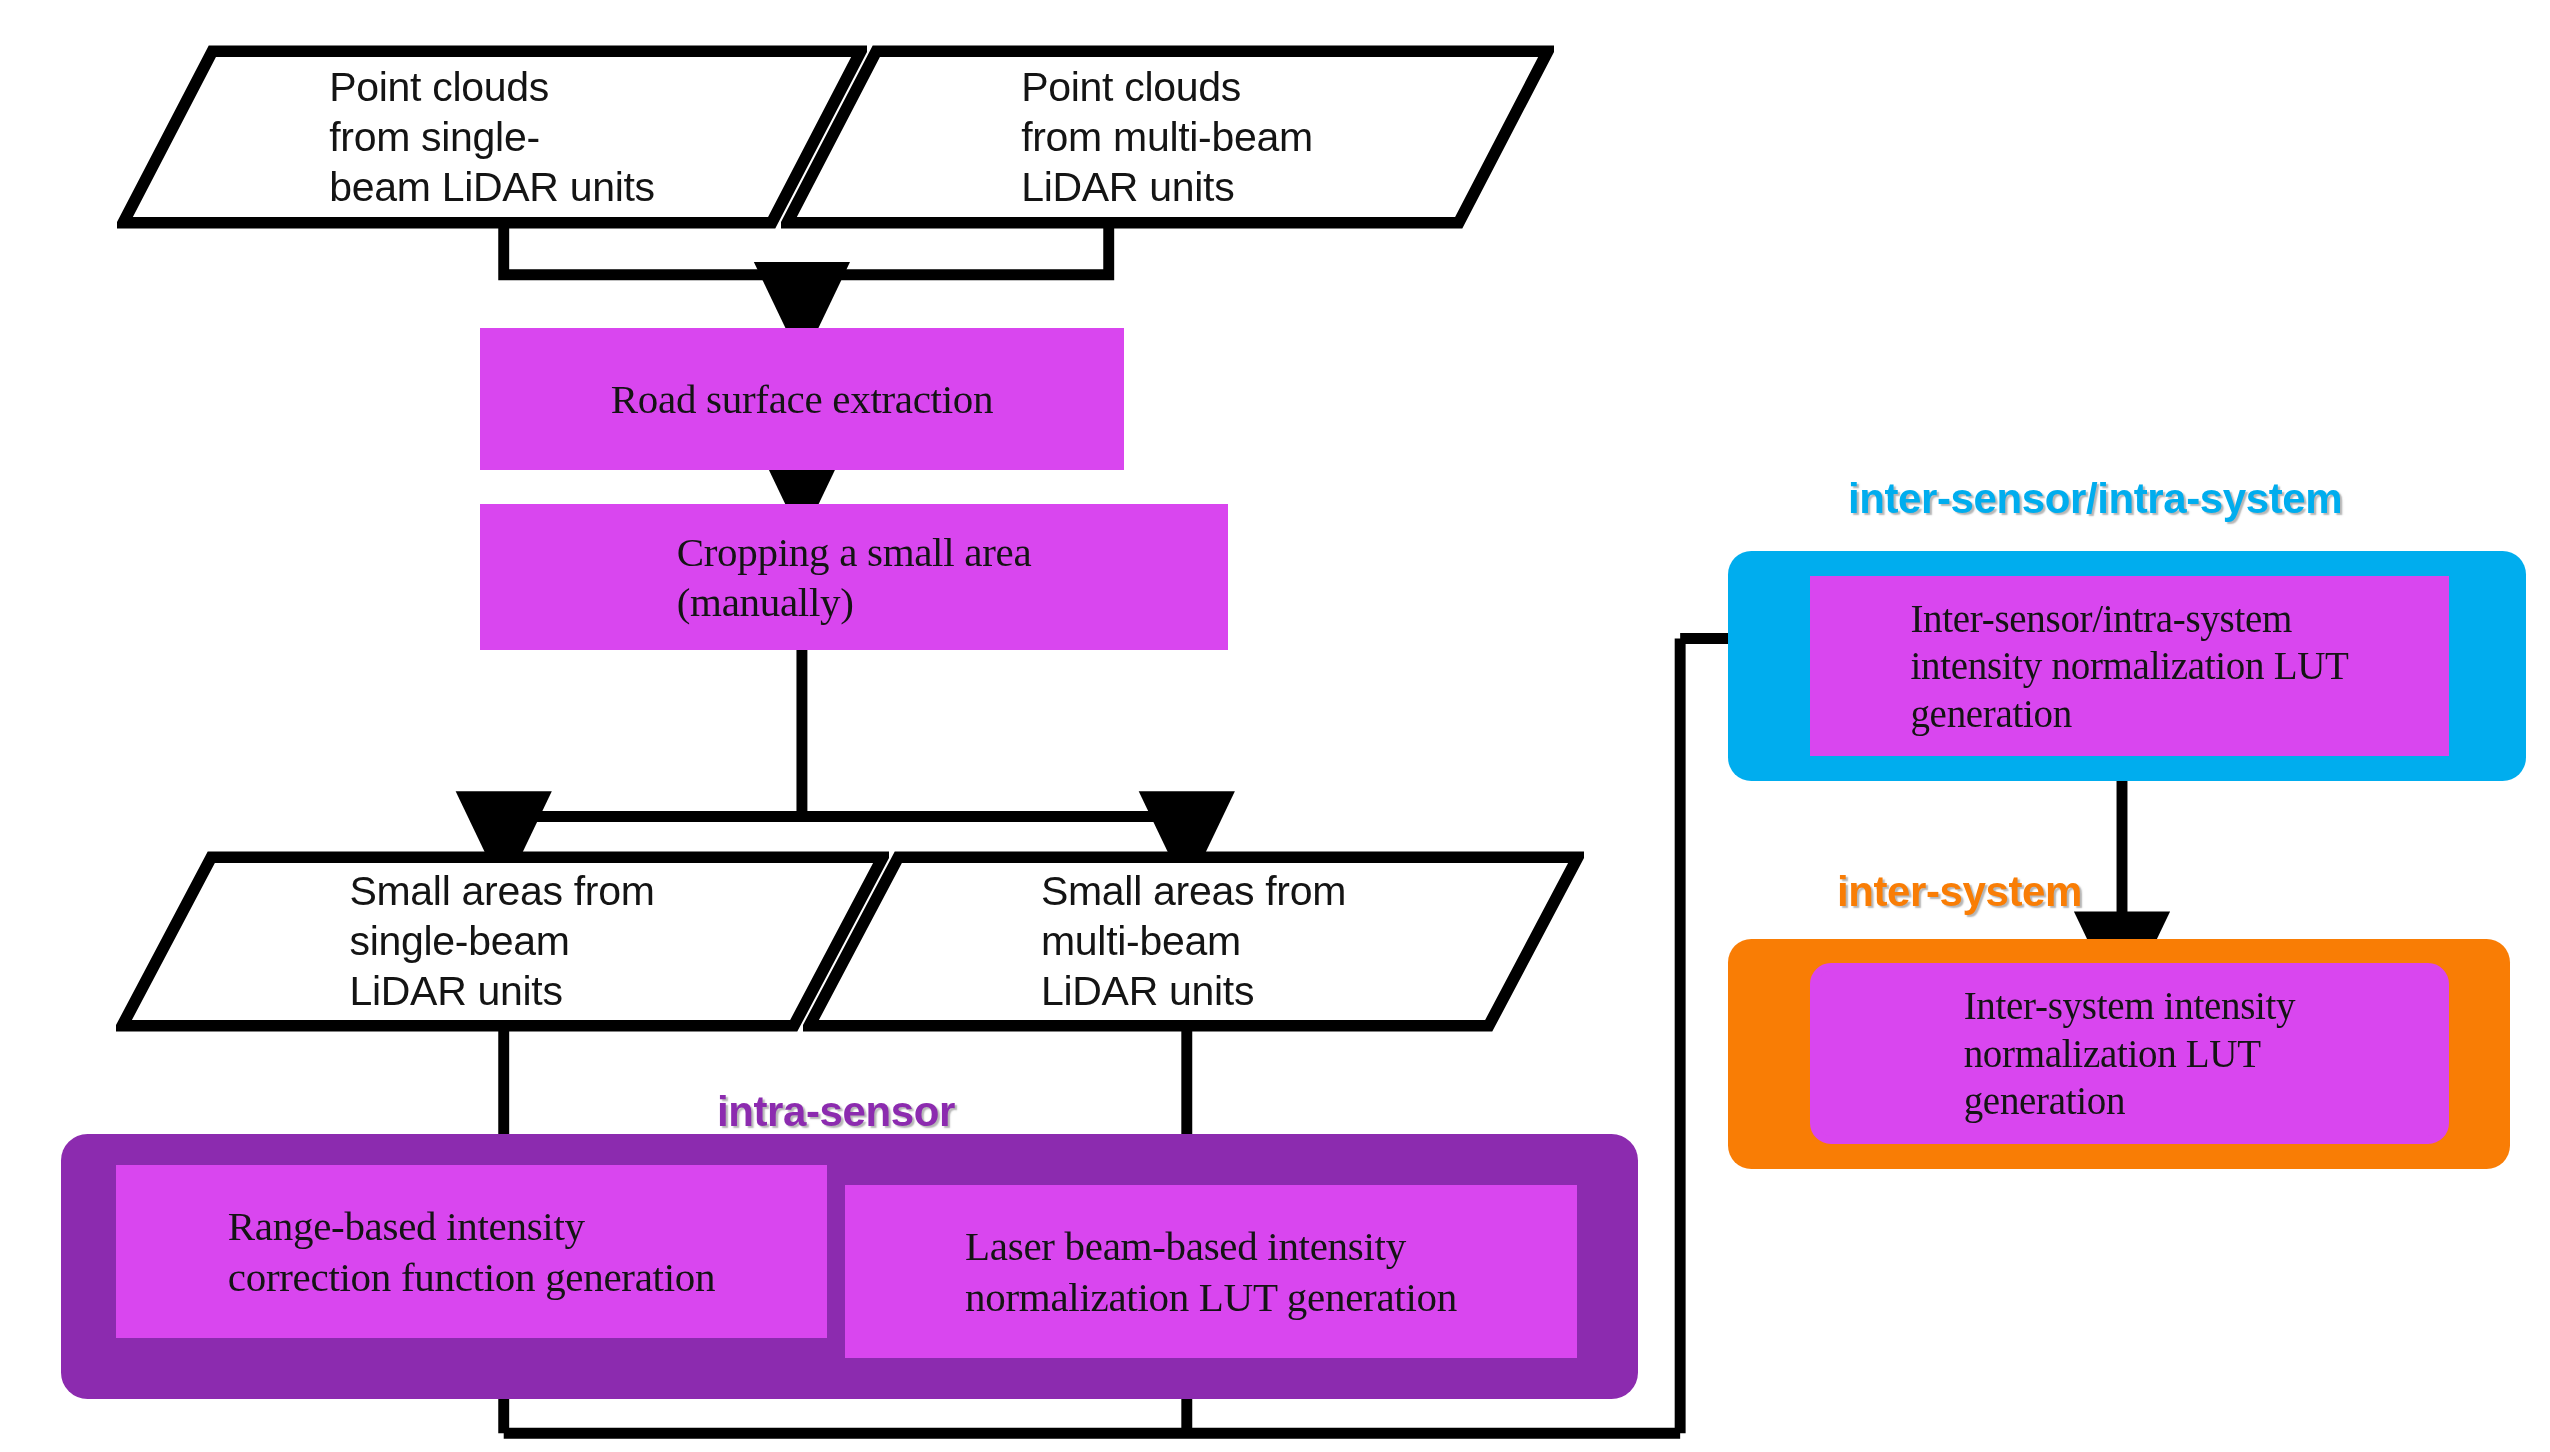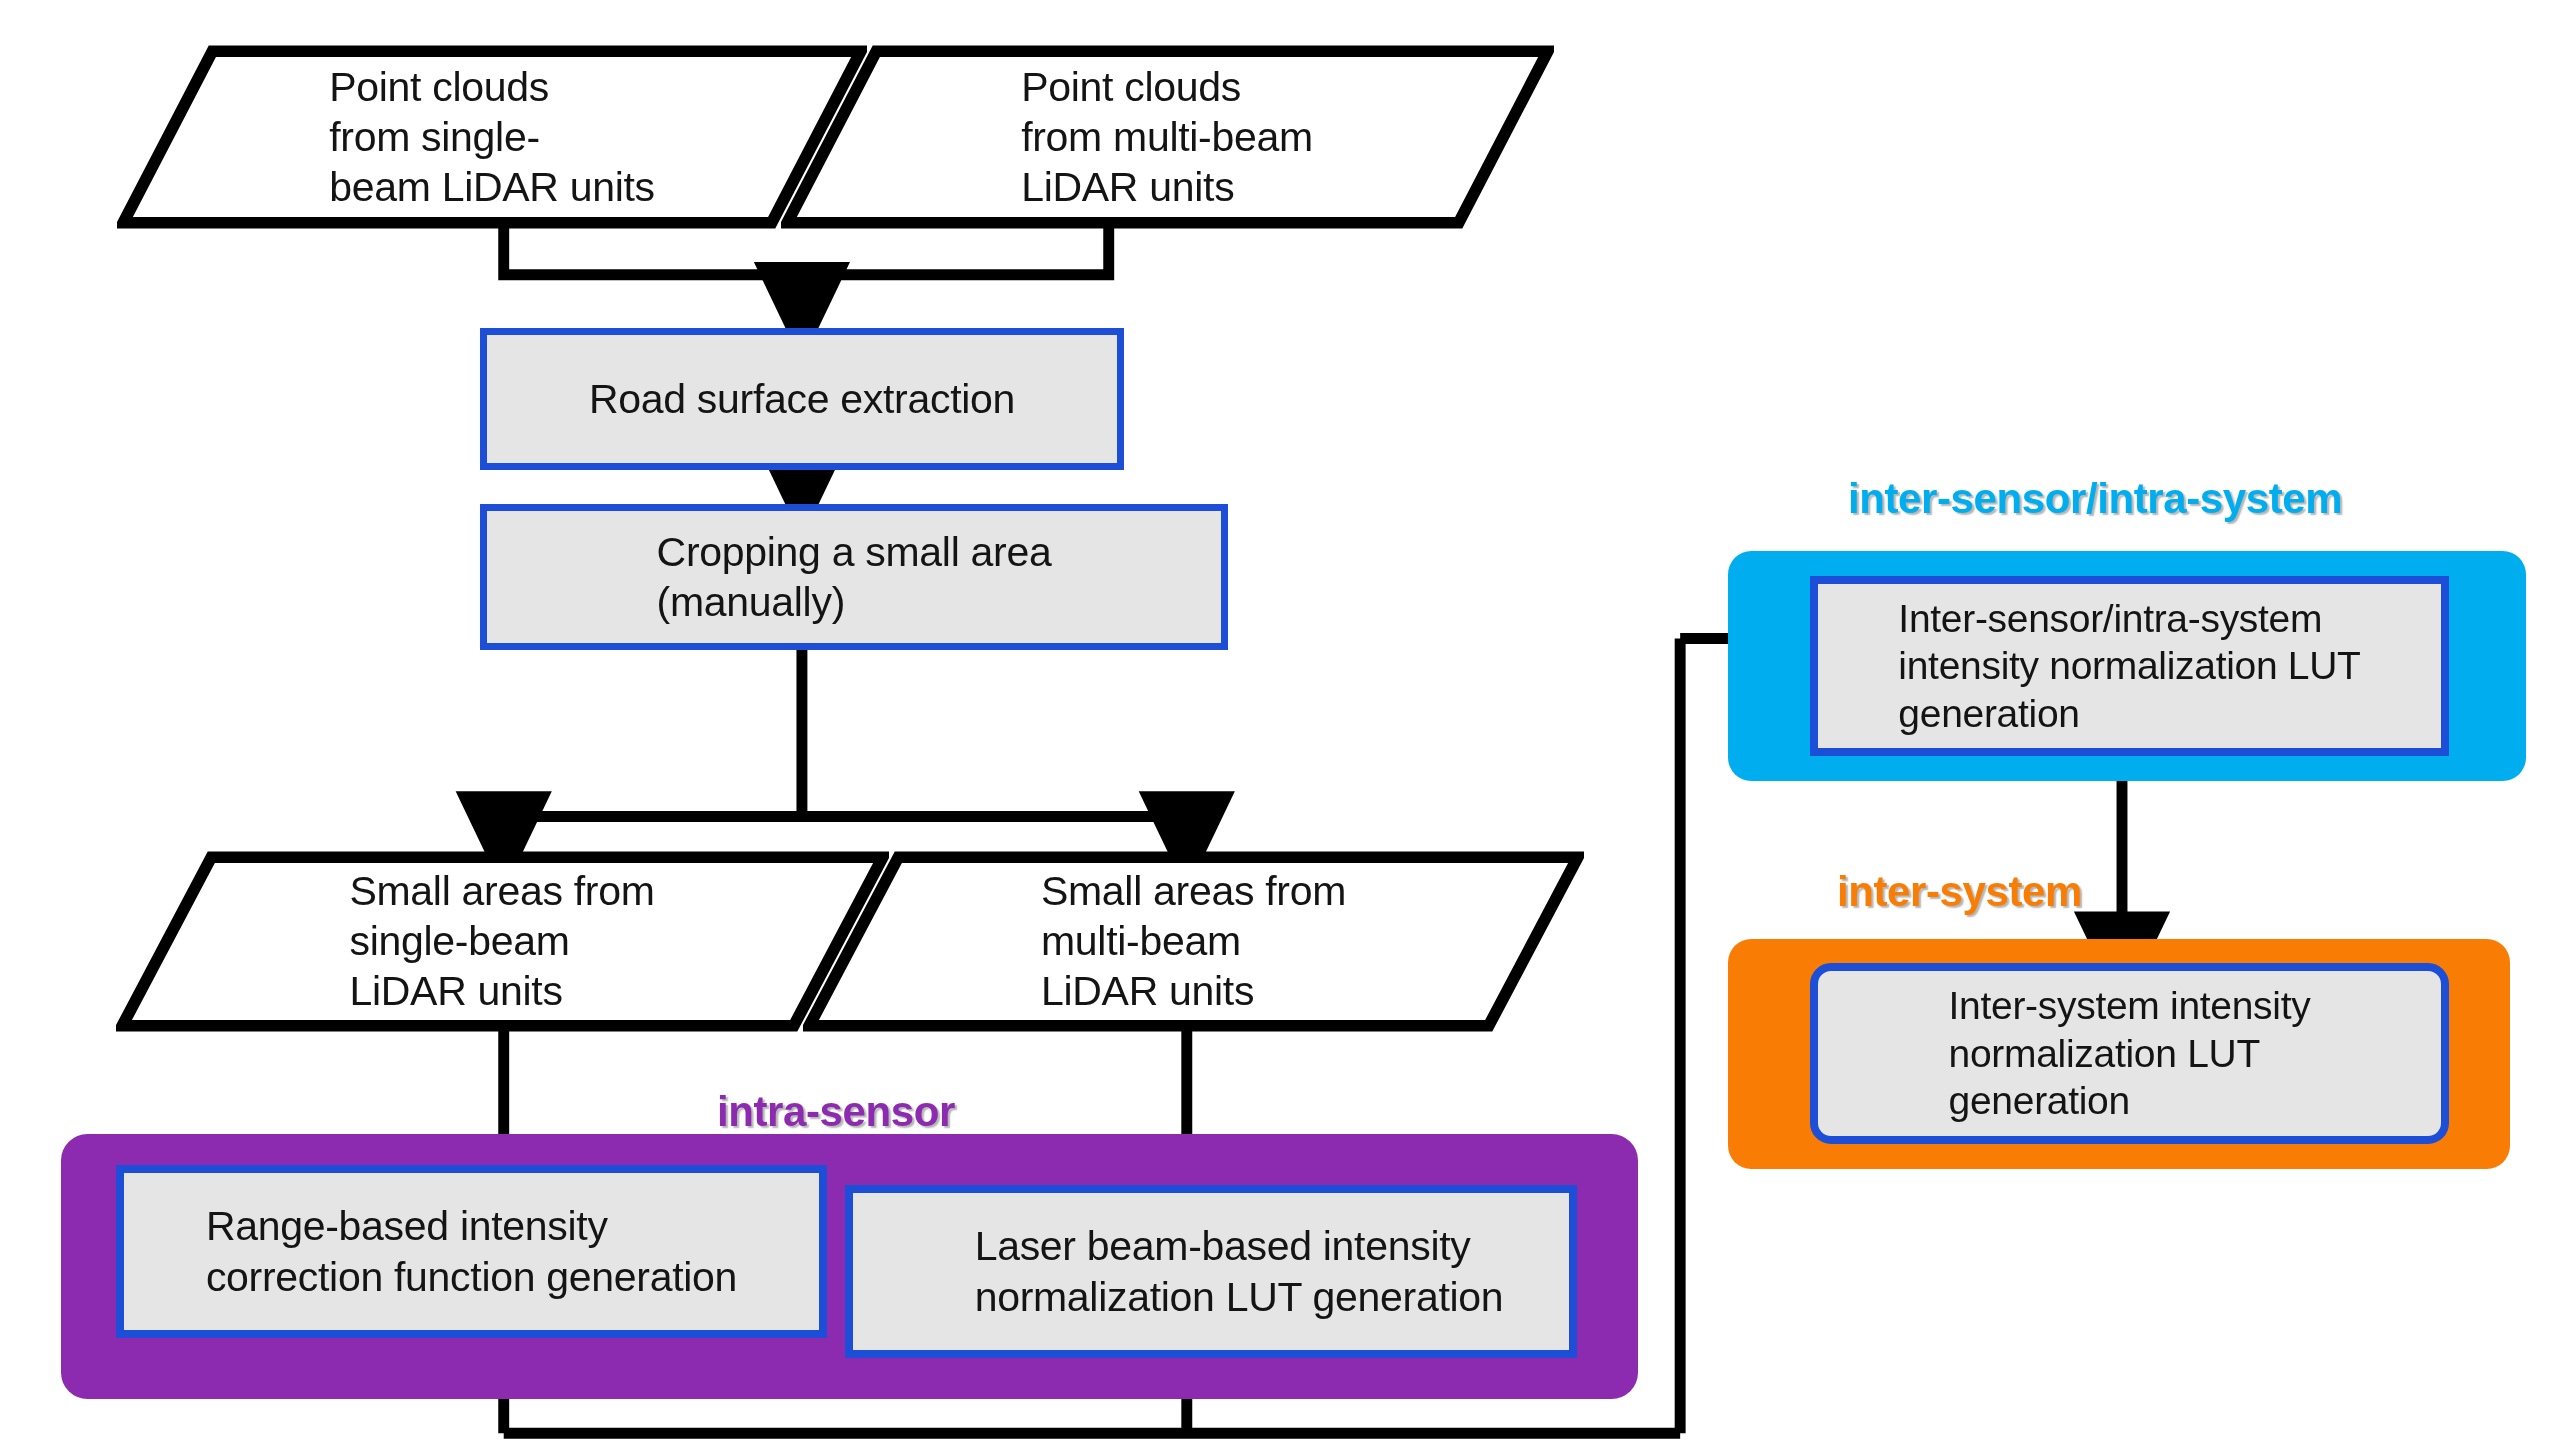--- a/index.html
+++ b/index.html
@@ -13,21 +13,21 @@
     position:absolute;display:flex;align-items:center;justify-content:center;
     text-align:left;line-height:1.22;color:#141414;
     white-space:pre-line;letter-spacing:-0.3px;
   }
 
   
   .para{position:absolute;}
   .para .skin{position:absolute;left:0;top:0;width:100%;height:100%;}
 
   
-  .rect{position:absolute;background:#e5e5e5;border:7px solid #1d4ed8;box-sizing:border-box;}
+  .rect{position:absolute;background:#d946ef;border:7px solid #d946ef;box-sizing:border-box;font-family:Liberation Serif, serif;}
   .rect.inner{border-width:8.6px;}
 
   
   .group{position:absolute;box-sizing:border-box;}
   .group.purple{background:#8C2BAF;border-radius:26.5px;}
   .group.cyan{background:#00ADEE;border-radius:23.4px;}
   .group.orange{background:#F97D05;border-radius:23.4px;}
 
   
   .caption{
@@ -128,21 +128,21 @@
   <div class="caption cap-purple" style="left:717px;top:1056px;font-size:42px;">intra-sensor</div>
 
   <div class="group purple" style="left:61px;top:1134px;width:1577px;height:265px;"></div>
 
   <div class="rect inner" style="left:116px;top:1165px;width:711px;height:173px;">
     <div class="nodetext" style="left:0;top:0;width:100%;height:100%;font-size:41px;">Range-based intensity
 correction function generation</div>
   </div>
 
   <div class="rect inner" style="left:845px;top:1185px;width:732px;height:173px;">
-    <div class="nodetext" style="left:0;top:0;width:100%;height:100%;font-size:41px;margin-left:28px;">Laser beam-based intensity
+    <div class="nodetext" style="left:0;top:0;width:100%;height:100%;font-size:41px;">Laser beam-based intensity
 normalization LUT generation</div>
   </div>
 
   <div class="caption cap-cyan" style="left:1848px;top:475px;font-size:42px;">inter-sensor/intra-system</div>
 
   <div class="group cyan" style="left:1728px;top:551px;width:798px;height:230px;"></div>
 
   <div class="rect inner" style="left:1810px;top:576px;width:639px;height:180px;">
     <div class="nodetext" style="left:0;top:0;width:100%;height:100%;font-size:39px;">Inter-sensor/intra-system
 intensity normalization  LUT

